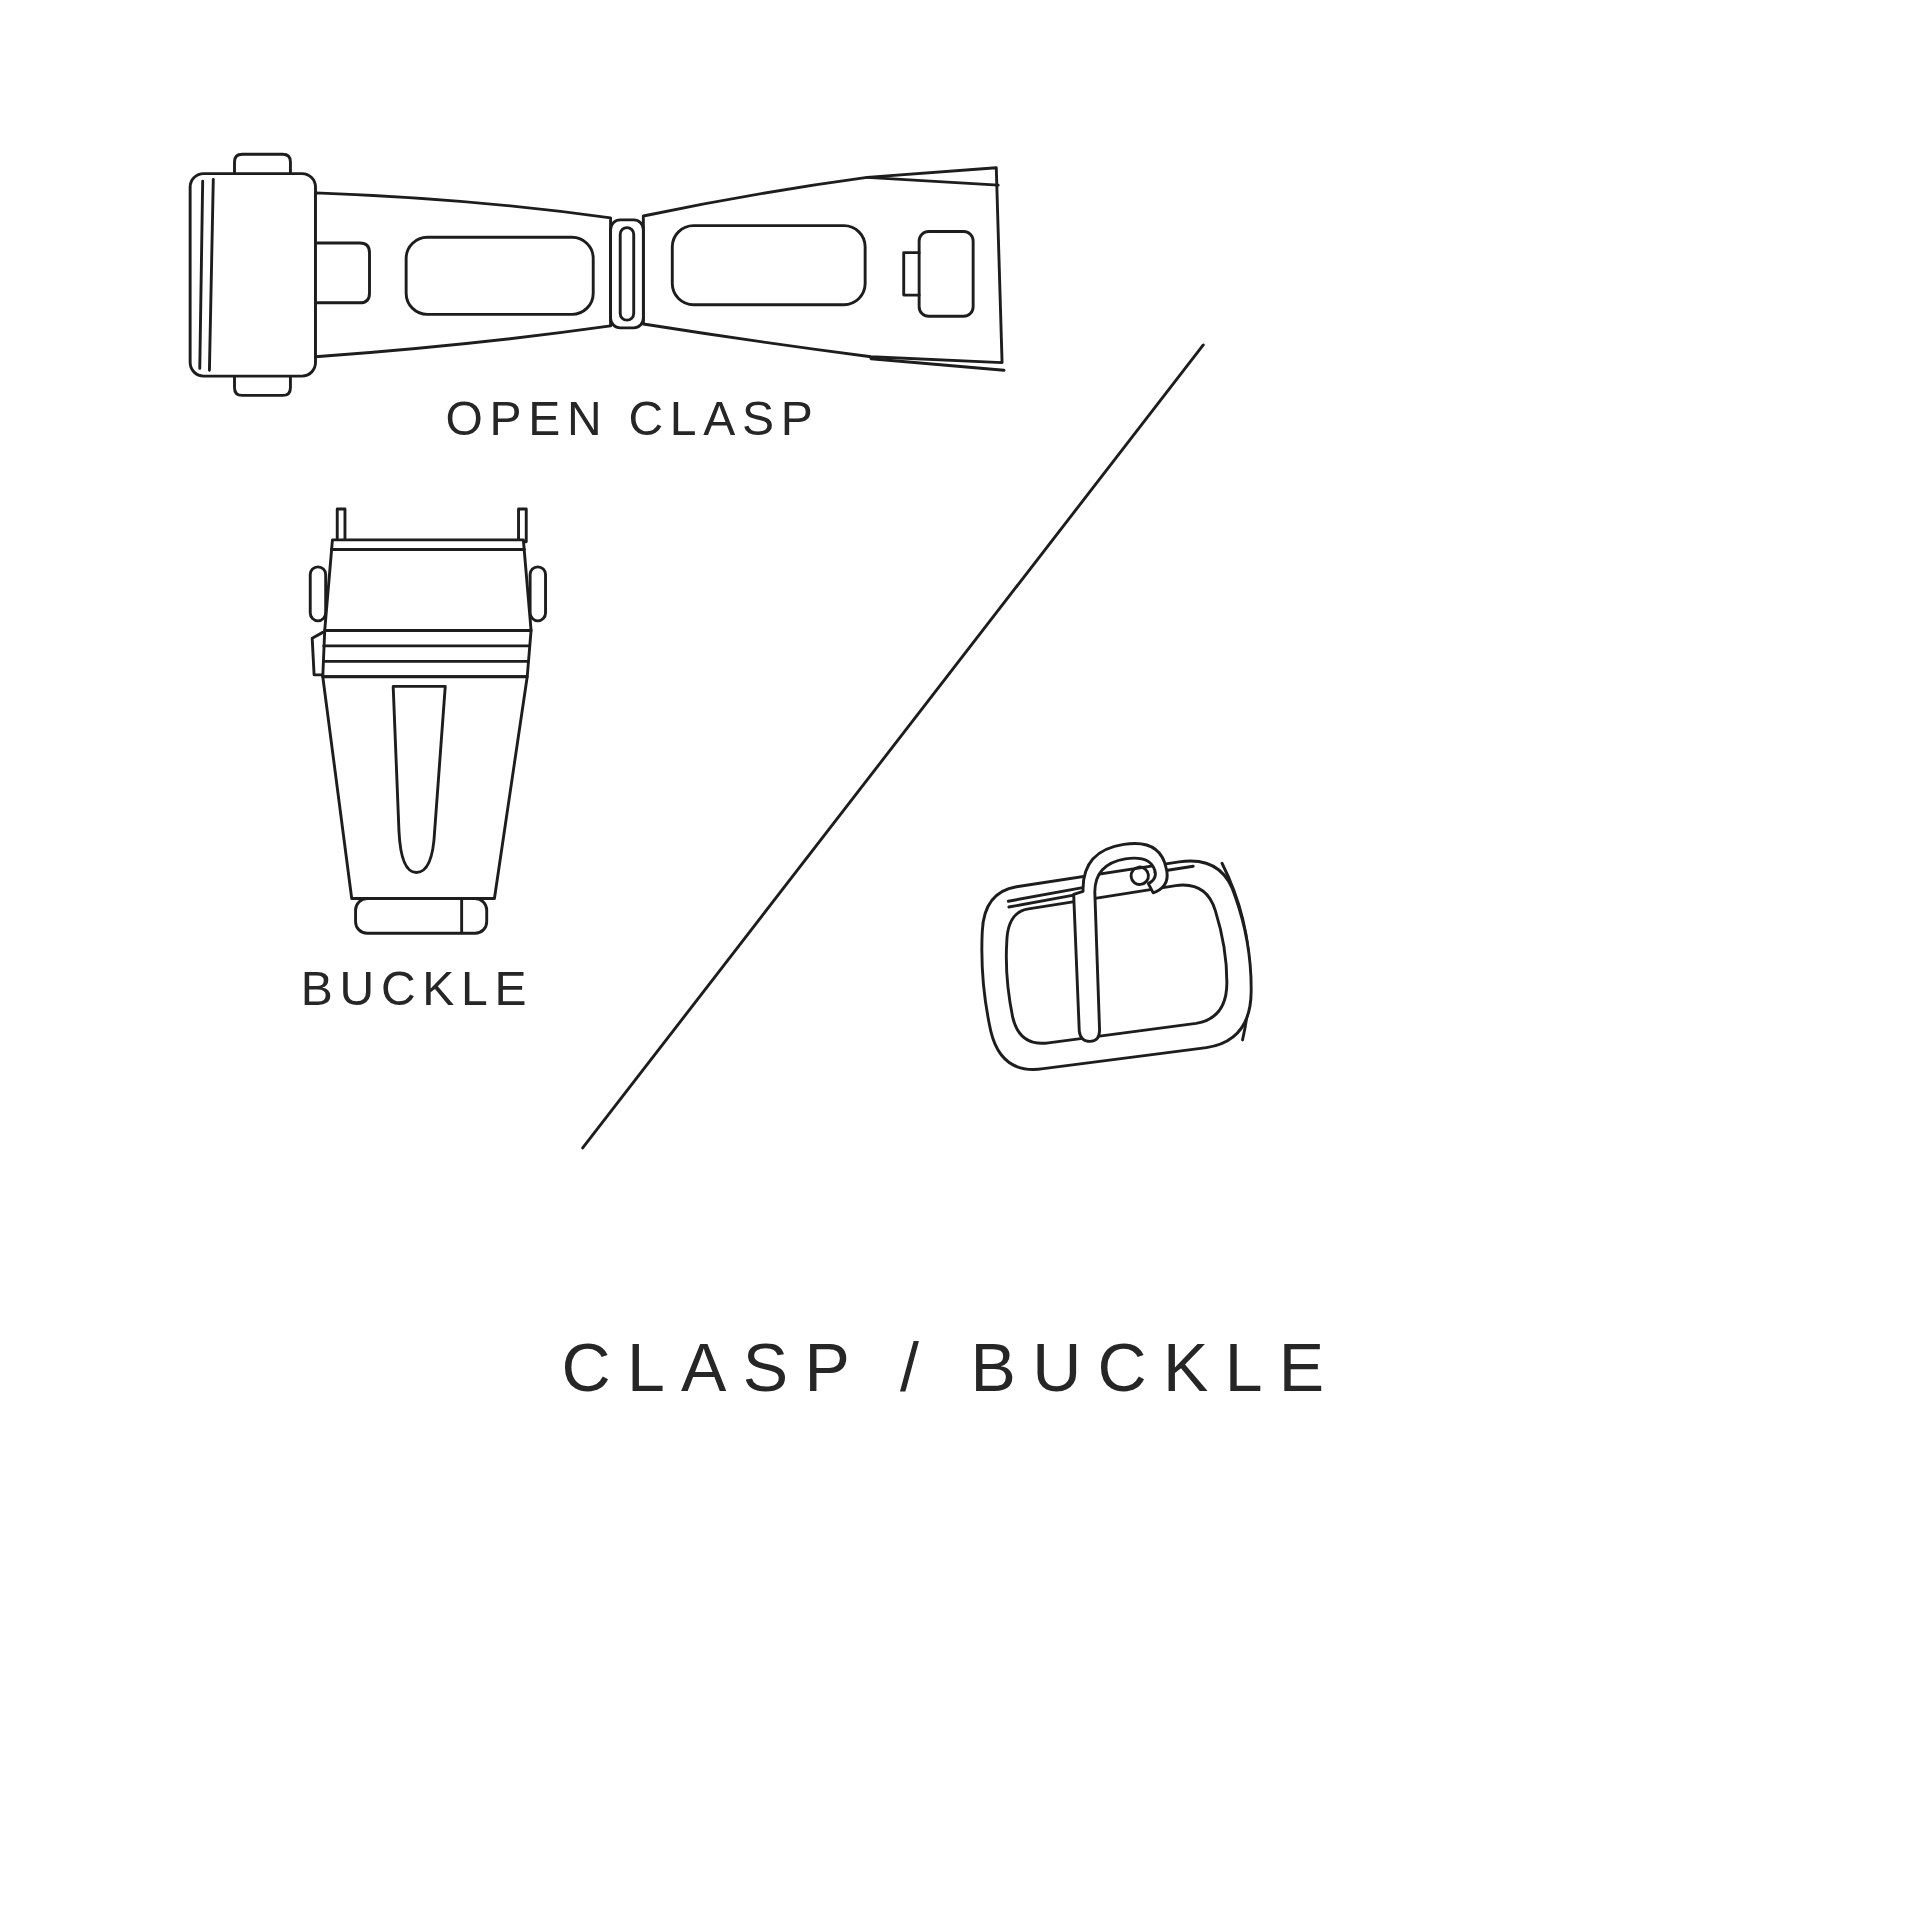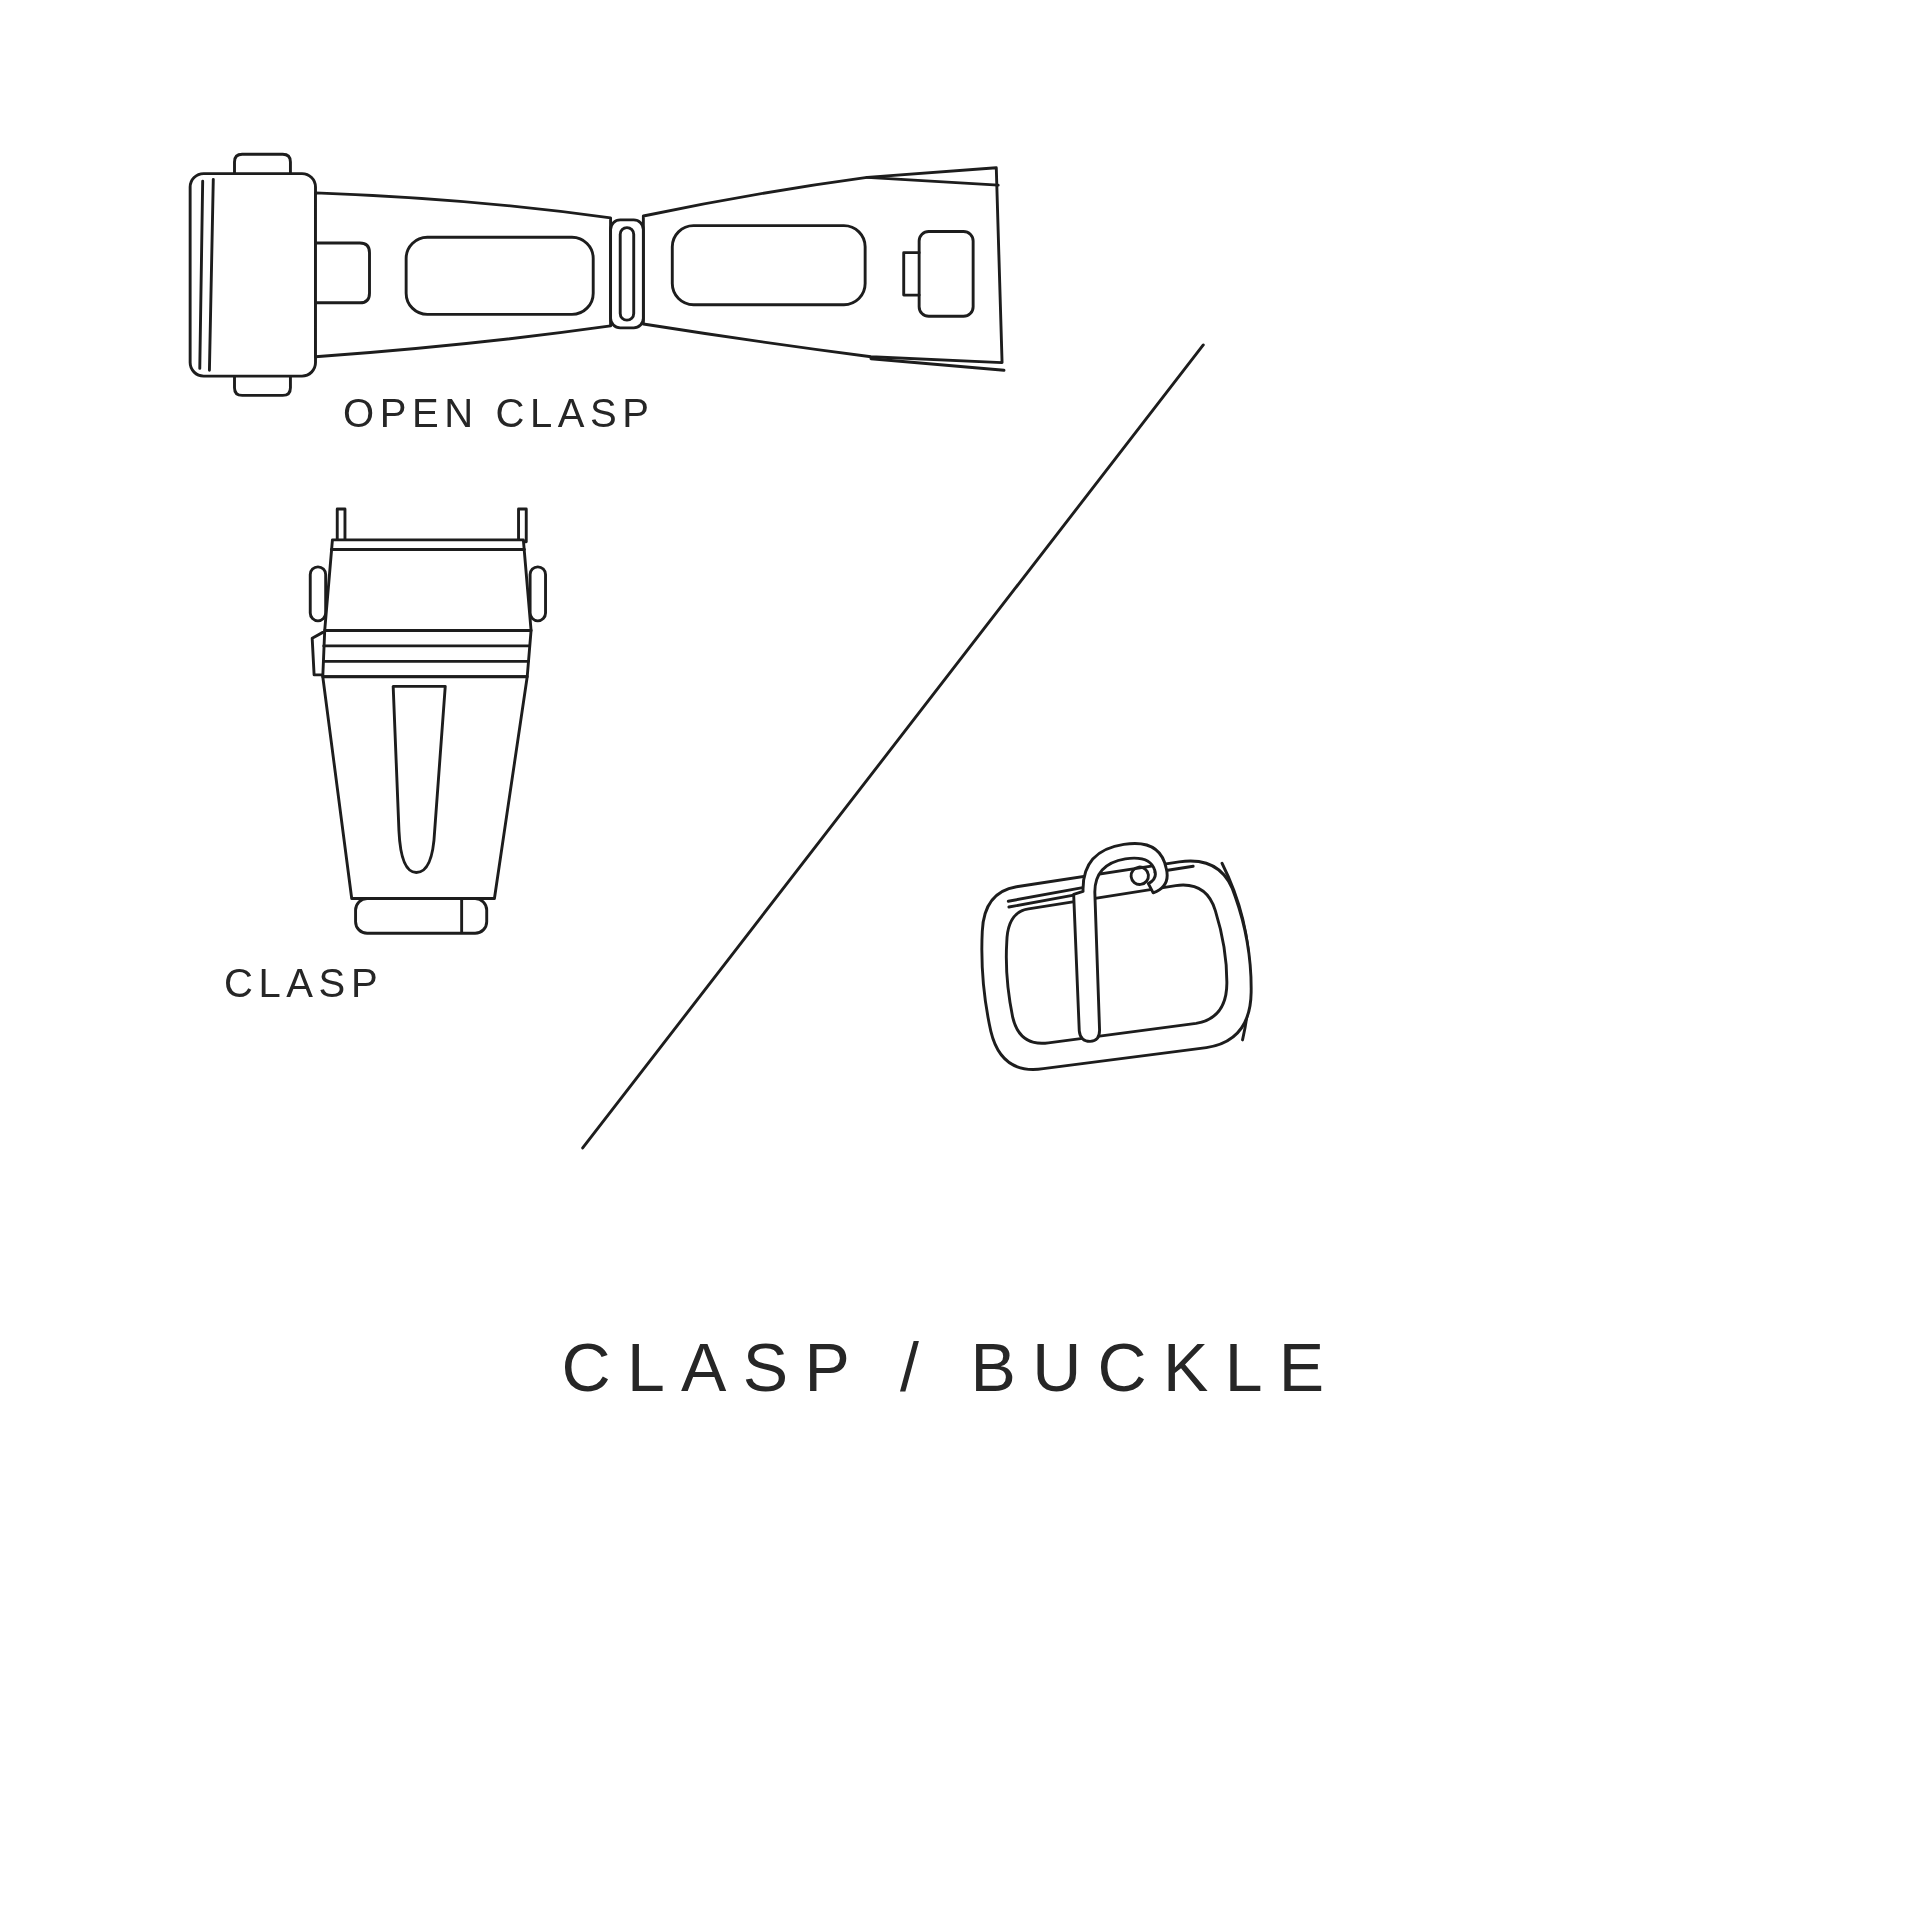--- a/index.html
+++ b/index.html
@@ -13,23 +13,23 @@
     background:var(--bg);
     font-family:"Liberation Sans", sans-serif;
     overflow:hidden;
   }
   .fig{position:absolute;}
   svg{display:block;}
   svg .ln{stroke:var(--line);stroke-width:3;fill:none;stroke-linecap:round;stroke-linejoin:round;}
   svg .solid{fill:#ffffff;}
   .caption{
     position:absolute;
-    text-align:left;
+    text-align:center;
     color:var(--text);
-    font-size:40px;
+    font-size:48px;
     letter-spacing:0.14em;
     white-space:nowrap;
   }
   .title{
     position:absolute;
     text-align:center;
     color:var(--text);
     font-size:68px;
     letter-spacing:0.24em;
     font-weight:500;
@@ -87,21 +87,21 @@
 
     <path class="ln solid" d="M 34 186 L 246 186 L 212 416 L 64 416 Z"></path>
 
     <path class="ln" d="M 107 196 L 161 196 L 150 346 Q 148 389 131 389 Q 115 389 113 346 Z"></path>
 
     <rect class="ln solid" x="68" y="416" width="136" height="36" rx="12"></rect>
     <path class="ln" d="M 178 418 L 178 450"></path>
   </svg>
 </div>
 
-<div class="caption" style="left:224px;top:961px;width:386px;">CLASP</div>
+<div class="caption" style="left:224px;top:961px;width:386px;">BUCKLE</div>
 
 <div class="fig" style="left:574px;top:338px;width:637px;height:816px;">
   <svg width="637" height="816" viewBox="0 0 660 845">
     <line class="ln" x1="652" y1="7" x2="9" y2="839"></line>
   </svg>
 </div>
 
 <div class="fig" style="left:946px;top:830px;width:348px;height:290px;">
   <svg width="348" height="290" viewBox="0 0 360 300">
     <g transform="rotate(-6 180 140)">

